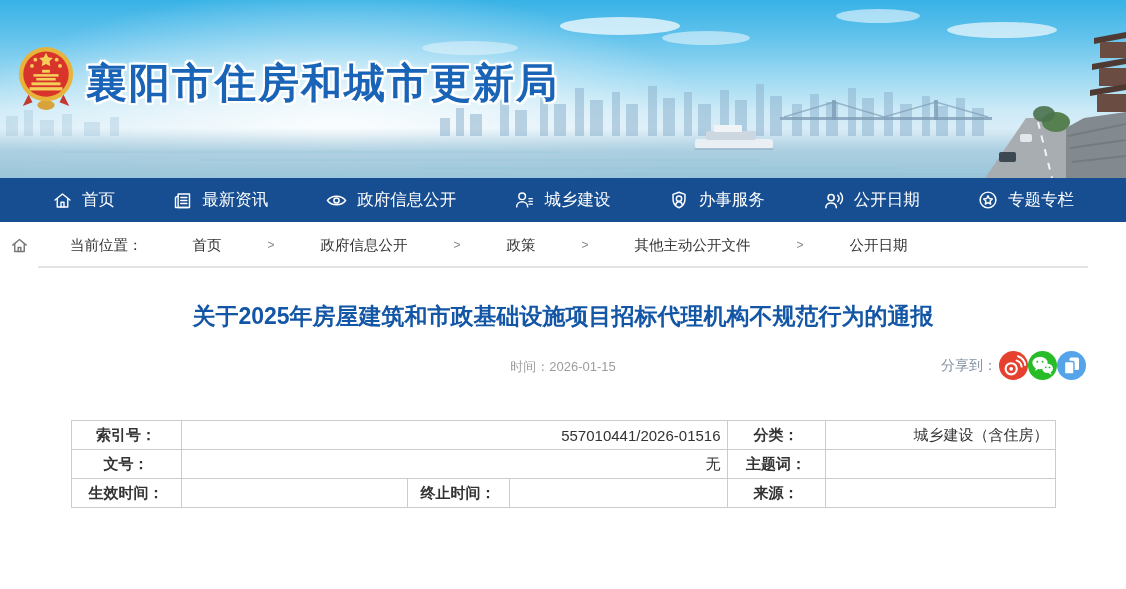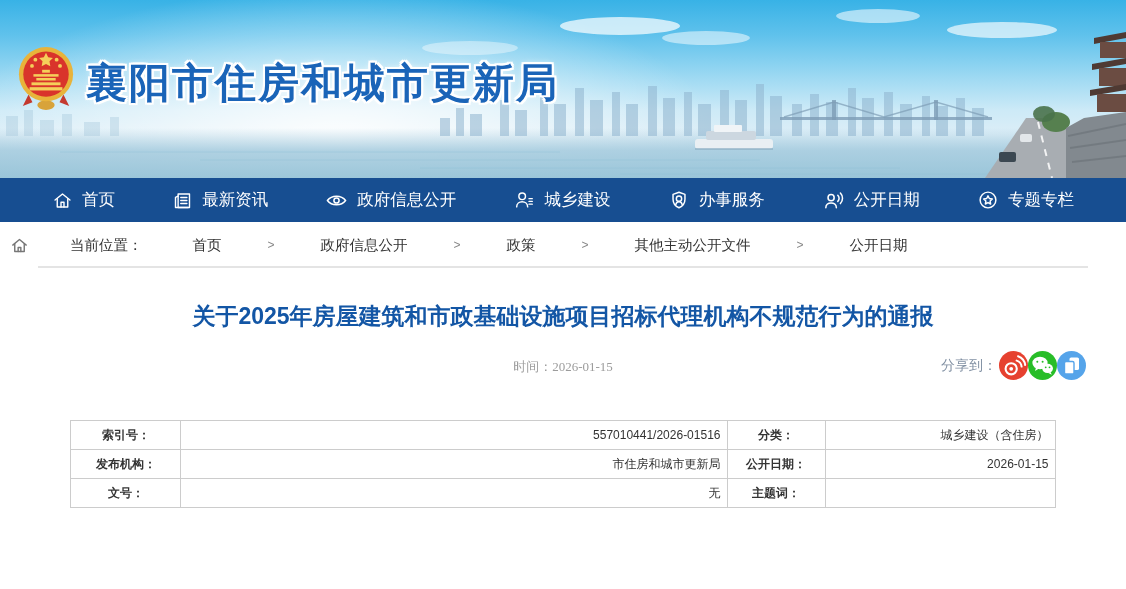--- a/index.html
+++ b/index.html
@@ -35,29 +35,29 @@
   
   .breadcrumb{position:relative;height:46px;display:flex;align-items:center;padding-left:10px;
               font-size:14.5px;color:#444;background:#fff;gap:32px;}
   .crumb-home{margin-right:9px;display:flex;align-items:center;}
   .crumb-prefix{color:#333;margin-right:14px;}
   .crumb-item{color:#333;margin:0 4px;cursor:pointer;}
   .crumb-sep{color:#888;margin:0 10px;font-size:12px;}
   .breadcrumb-divider{position:absolute;left:38px;right:38px;bottom:0;border-bottom:2px solid #e4e4e4;}
   
   .article-title{margin:33px 60px 0;text-align:center;color:#1356a5;font-size:23px;font-weight:bold;line-height:1.35;}
-  .meta-row{position:relative;height:40px;margin-top:15px;font-family:Liberation Serif, serif;}
+  .meta-row{position:relative;height:40px;margin-top:15px;}
   .meta-time{position:absolute;left:0;right:0;top:11px;text-align:center;color:#9c9c9c;font-size:13px;}
   .share{position:absolute;right:40px;top:4px;display:flex;align-items:center;}
   .share-label{color:#8190a3;font-size:14px;margin-right:2px;}
   .share-btn{width:29px;height:29px;border-radius:50%;display:flex;align-items:center;justify-content:center;cursor:pointer;}
   .share-btn svg{display:block;}
   
   .info-table{width:984px;margin:33px auto 0;border-collapse:collapse;table-layout:fixed;}
-  .info-table td{border:1px solid #ccc;height:28px;font-size:12px;color:#333;padding:0 6px;
+  .info-table td{border:1px solid #ccc;height:28px;font-size:15px;color:#333;padding:0 6px;
                  overflow:hidden;white-space:nowrap;}
   .info-table td.lbl{font-weight:bold;text-align:center;}
   .info-table td.val{text-align:right;padding-left:14px;}
 </style>
 </head>
 <body>
 
 <div class="banner">
   <div class="banner-sky"></div>
   <div class="banner-water"></div>
@@ -314,25 +314,27 @@
       <col style="width:230px">
   </colgroup>
   <tbody>
     <tr>
       <td class="lbl">索引号：</td>
       <td class="val" colspan="3">557010441/2026-01516</td>
       <td class="lbl">分类：</td>
       <td class="val">城乡建设（含住房）</td>
     </tr>
     <tr>
-      <td class="lbl">发布机构：</td>
-      <td class="val" colspan="3">市住房和城市更新局</td>
-      <td class="lbl">公开日期：</td>
-      <td class="val">2026-01-15</td>
-    </tr>
-    <tr>
       <td class="lbl">文号：</td>
       <td class="val" colspan="3">无</td>
       <td class="lbl">主题词：</td>
       <td class="val"></td>
     </tr>
+    <tr>
+      <td class="lbl">生效时间：</td>
+      <td class="val"></td>
+      <td class="lbl">终止时间：</td>
+      <td class="val"></td>
+      <td class="lbl">来源：</td>
+      <td class="val"></td>
+    </tr>
   </tbody>
 </table>
 
 </body></html>

